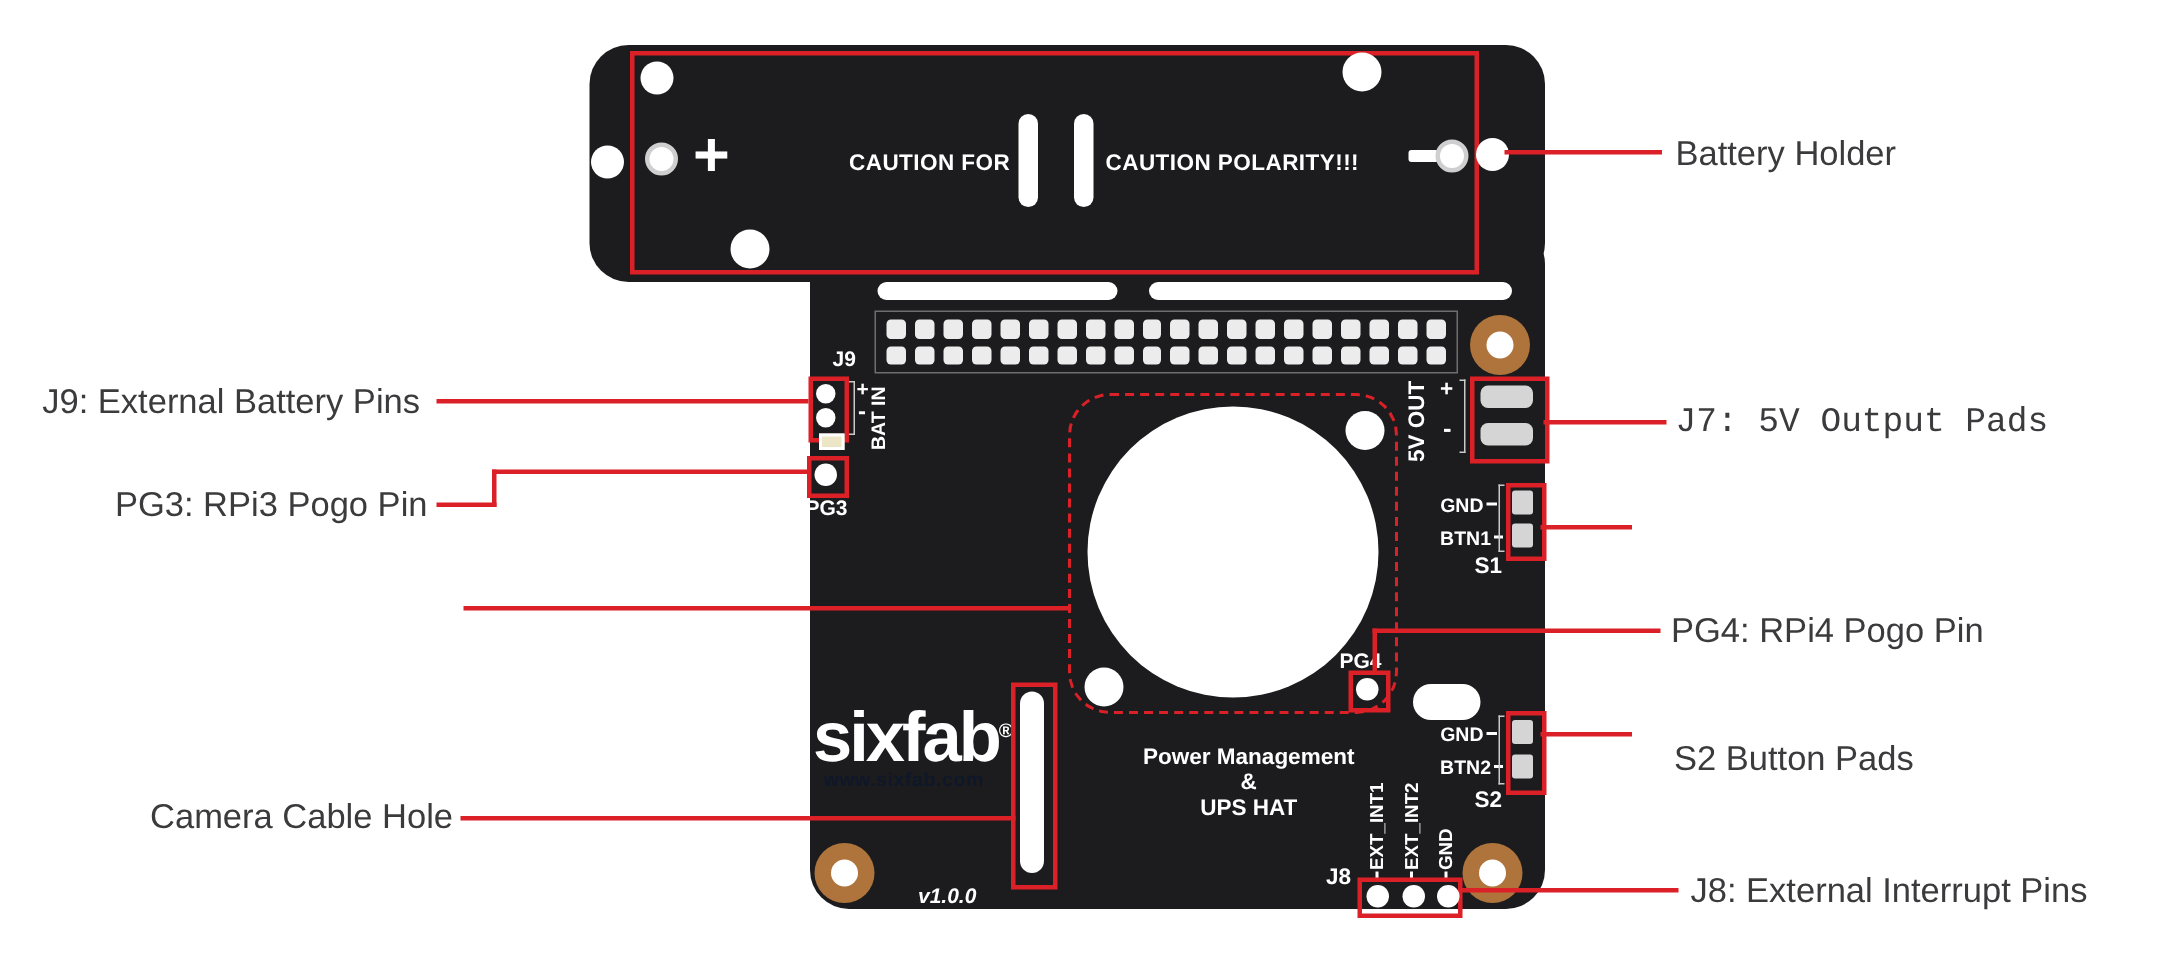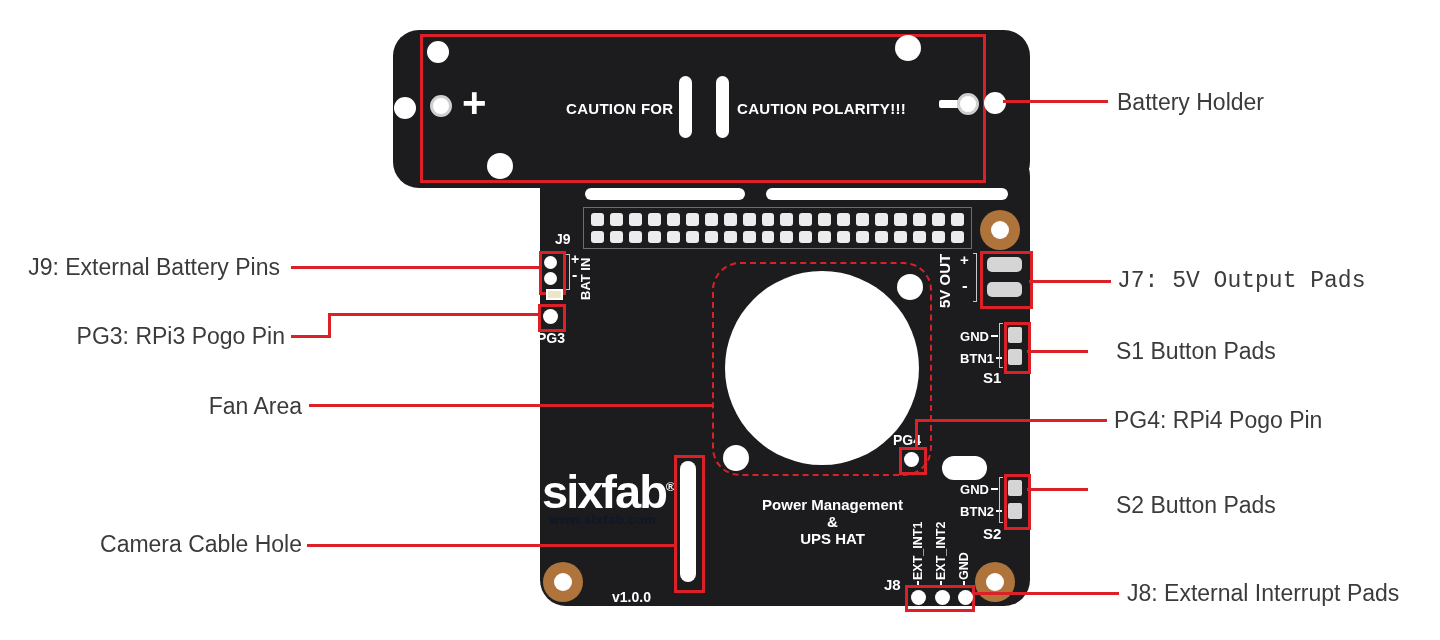--- a/index.html
+++ b/index.html
@@ -192,41 +192,39 @@
   <div class="btxt vtext" style="left:957px;top:508px;height:72px;font-size:12.5px;">GND</div>
   <div class="tick" style="left:917px;top:581px;width:2px;height:5px;"></div>
   <div class="tick" style="left:940px;top:581px;width:2px;height:5px;"></div>
   <div class="tick" style="left:963px;top:581px;width:2px;height:5px;"></div>
   <div class="btxt" style="left:884px;top:576px;font-size:15px;">J8</div>
   <div class="redbox" style="left:905px;top:585px;width:64px;height:21px;"></div>
   <div class="circle" style="left:911px;top:590px;width:15px;height:15px;"></div>
   <div class="circle" style="left:935px;top:590px;width:15px;height:15px;"></div>
   <div class="circle" style="left:958px;top:590px;width:15px;height:15px;"></div>
 
-  <div class="btxt" style="left:612px;top:589px;font-size:14px;">v1.0.0</div>
+  <div class="btxt" style="left:612px;top:589px;font-size:14px;font-style:italic;">v1.0.0</div>
 
   <div class="redline" style="left:1003px;top:100px;width:105px;height:3px;"></div>
   <div class="redline" style="left:291px;top:266px;width:248px;height:3px;"></div>
   <div class="redline" style="left:291px;top:335px;width:40px;height:3px;"></div>
   <div class="redline" style="left:328px;top:313px;width:3px;height:25px;"></div>
   <div class="redline" style="left:328px;top:313px;width:212px;height:3px;"></div>
   <div class="redline" style="left:309px;top:404px;width:404px;height:3px;"></div>
   <div class="redline" style="left:307px;top:544px;width:370px;height:3px;"></div>
   <div class="redline" style="left:1029px;top:280px;width:82px;height:3px;"></div>
   <div class="redline" style="left:1027px;top:350px;width:61px;height:3px;"></div>
   <div class="redline" style="left:915px;top:419px;width:192px;height:3px;"></div>
   <div class="redline" style="left:915px;top:419px;width:3px;height:30px;"></div>
   <div class="redline" style="left:1027px;top:488px;width:61px;height:3px;"></div>
   <div class="redline" style="left:973px;top:592px;width:146px;height:3px;"></div>
 
   <div class="callout r" style="left:18px;top:253px;width:262px;">J9: External Battery Pins</div>
   <div class="callout r" style="left:40px;top:322px;width:245px;">PG3: RPi3 Pogo Pin</div>
-  <div class="callout r" style="left:60px;top:392px;width:242px;">Fan Area</div>
   <div class="callout r" style="left:40px;top:530px;width:262px;">Camera Cable Hole</div>
 
   <div class="callout" style="left:1117px;top:88px;">Battery Holder</div>
   <div class="callout" style="left:1117px;top:267px;font-family:Liberation Mono, monospace;">J7: 5V Output Pads</div>
-  <div class="callout" style="left:1116px;top:337px;">S1 Button Pads</div>
   <div class="callout" style="left:1114px;top:406px;">PG4: RPi4 Pogo Pin</div>
   <div class="callout" style="left:1116px;top:491px;">S2 Button Pads</div>
-  <div class="callout" style="left:1127px;top:579px;">J8: External Interrupt Pads</div>
+  <div class="callout" style="left:1127px;top:579px;">J8: External Interrupt Pins</div>
 
 </div>
 
 </body></html>

